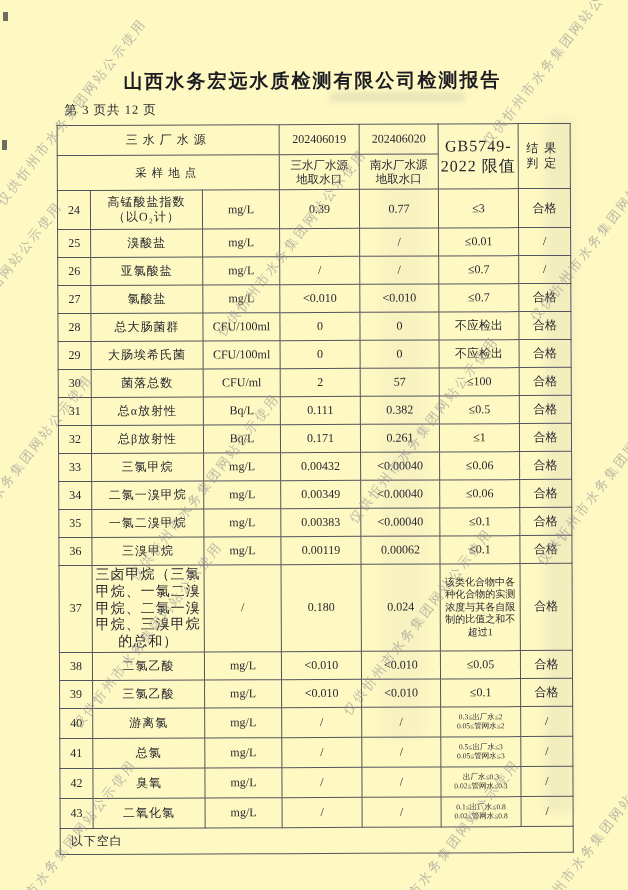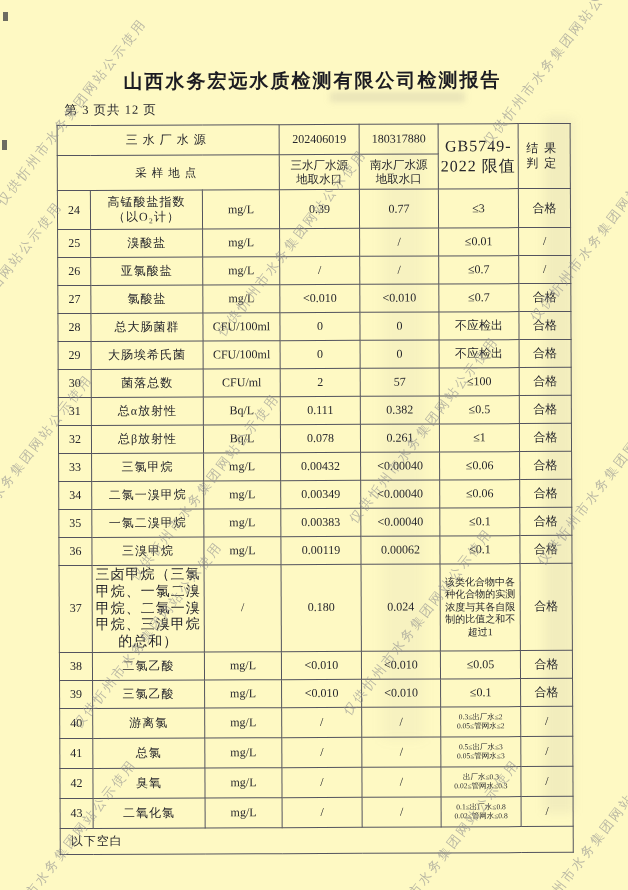--- a/index.html
+++ b/index.html
@@ -82,21 +82,21 @@
           <col style="width:77px">
         <col style="width:80px">
           <col style="width:79px">
           <col style="width:80px">
           <col style="width:52px">
       </colgroup>
       <tbody>
         <tr class="hdr1">
           <td colspan="3" class="lab">三水厂水源</td>
           <td class="num">202406019</td>
-          <td class="num">180317880</td>
+          <td class="num">202406020</td>
           <td rowspan="2" class="lim-h">GB5749-
 2022 限值</td>
           <td rowspan="2" class="res-h">结果
 判定</td>
         </tr>
         <tr class="hdr2">
           <td colspan="3" class="lab">采样地点</td>
           <td>三水厂水源
 地取水口</td>
           <td>南水厂水源
@@ -173,21 +173,21 @@
             <td class="num">Bq/L</td>
             <td class="num">0.111</td>
             <td class="num">0.382</td>
             <td class="limit">≤0.5</td>
             <td>合格</td>
           </tr>
           <tr class="row">
             <td>32</td>
             <td class="param">总β放射性</td>
             <td class="num">Bq/L</td>
-            <td class="num">0.078</td>
+            <td class="num">0.171</td>
             <td class="num">0.261</td>
             <td class="limit">≤1</td>
             <td>合格</td>
           </tr>
           <tr class="row">
             <td>33</td>
             <td class="param">三氯甲烷</td>
             <td class="num">mg/L</td>
             <td class="num">0.00432</td>
             <td class="num">&lt;0.00040</td>

